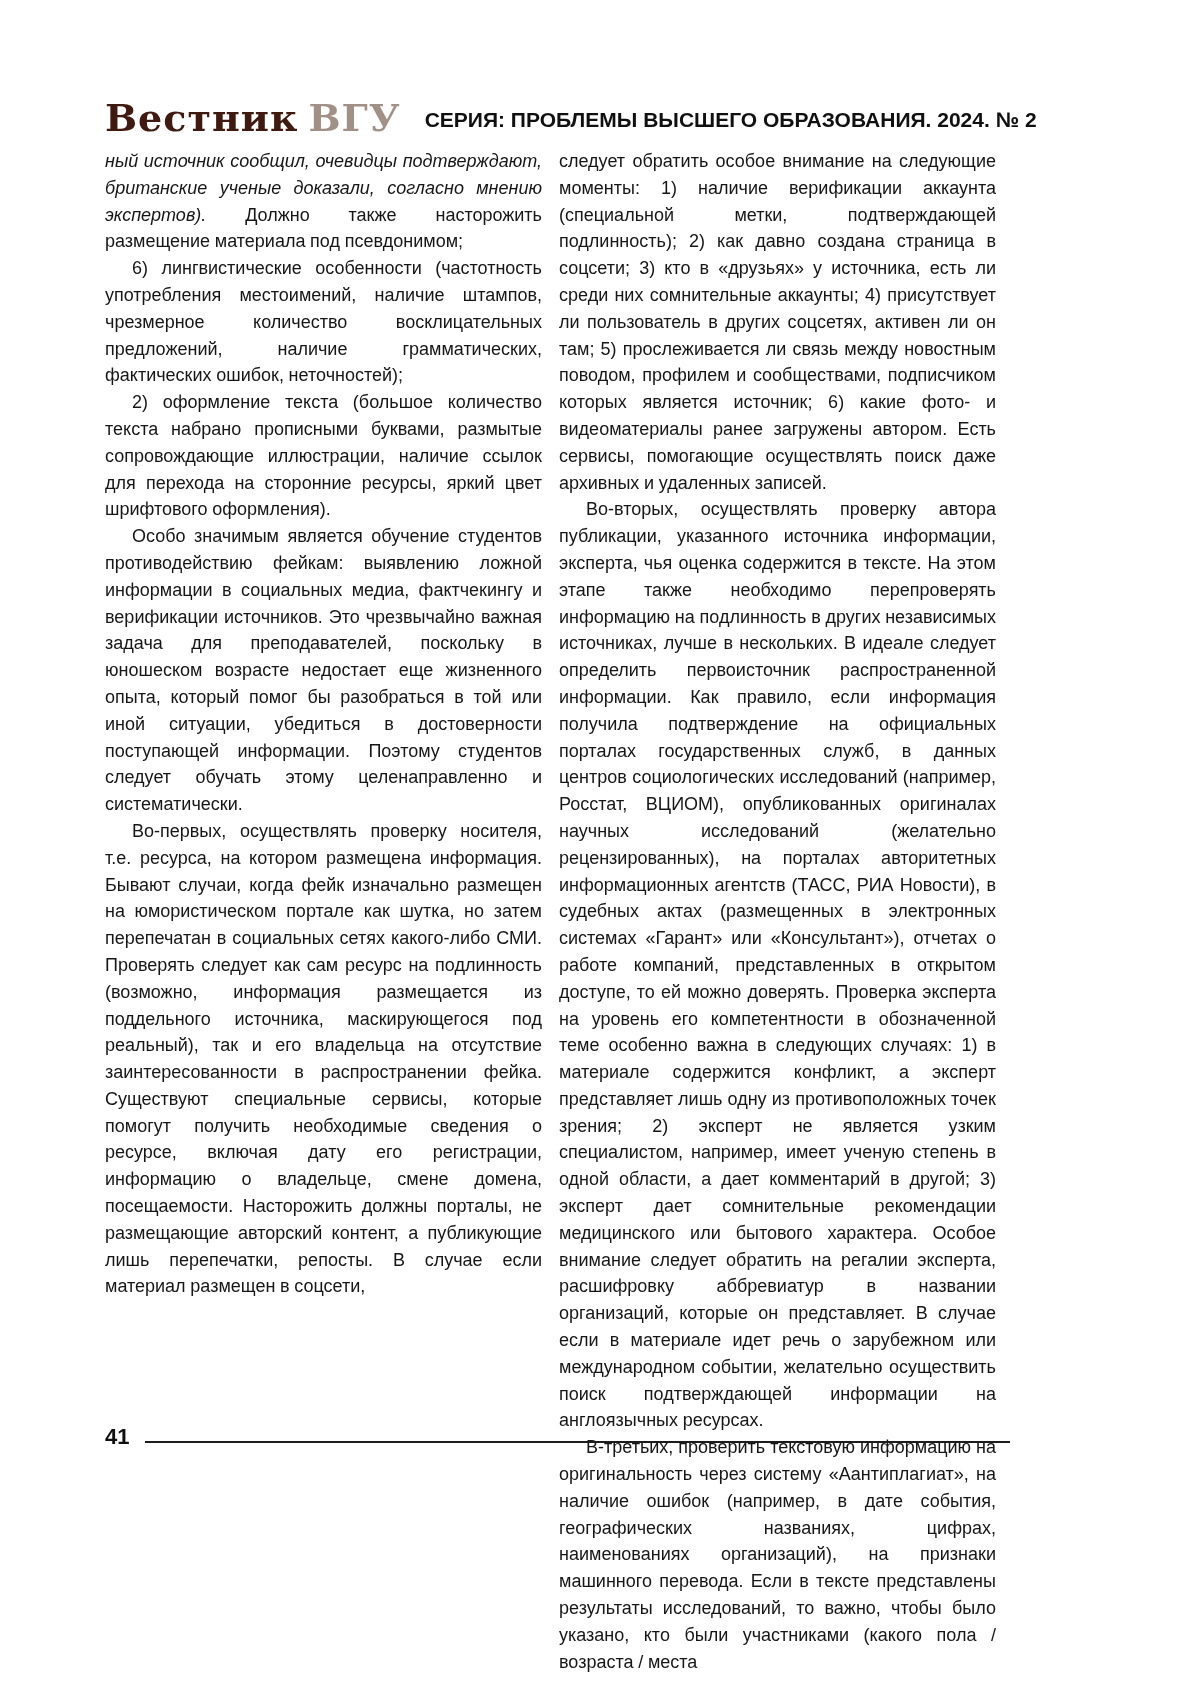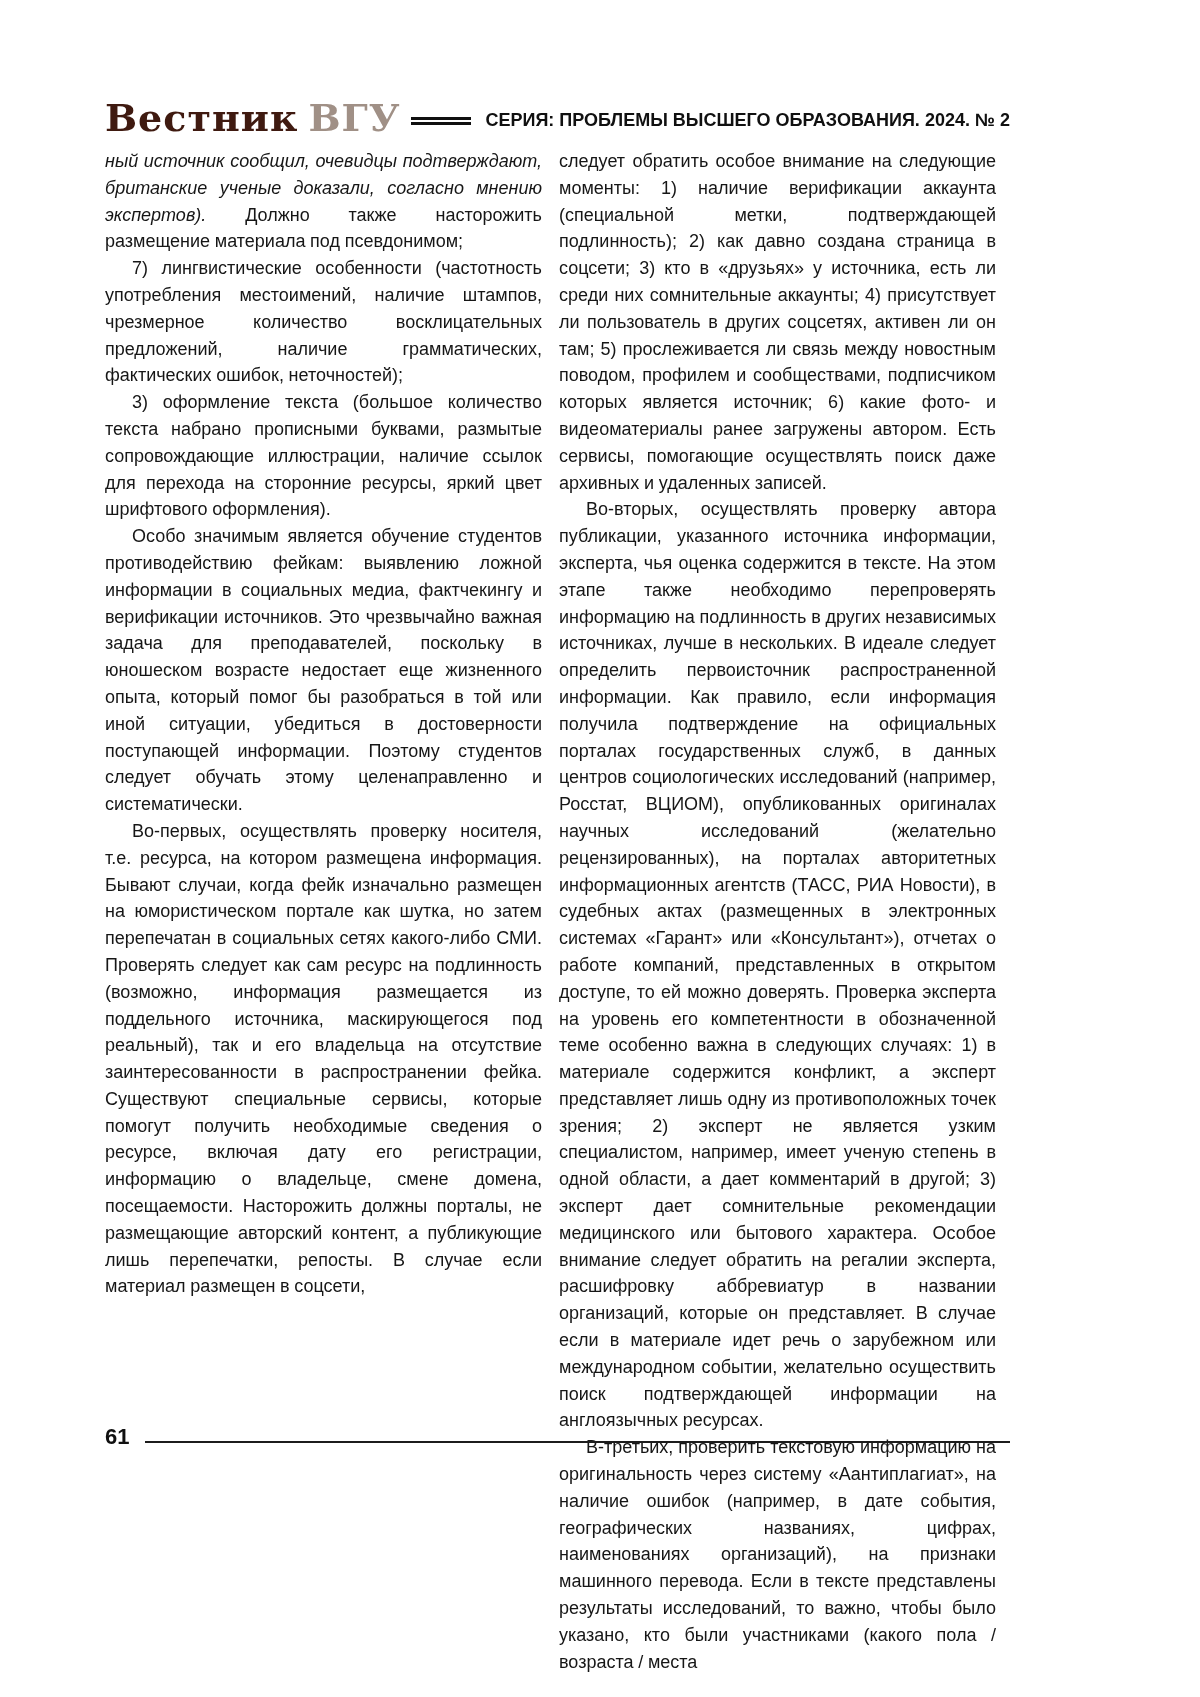--- a/index.html
+++ b/index.html
@@ -41,21 +41,21 @@
   .header-rule {
     flex: 1;
     height: 8px;
     margin: 6px 14px 0 10px;
     border-top: 3px solid #101010;
     border-bottom: 3px solid #101010;
     box-sizing: border-box;
   }
   .series {
     font-weight: bold;
-    font-size: 18px;
+    font-size: 21px;
     white-space: nowrap;
     margin-top: 4px;
     color: #101010;
   }
   
   .columns {
     display: flex;
     gap: 17px;
     margin-top: 4px;
   }
@@ -102,30 +102,30 @@
     <div class="logo">
       <span class="logo-vestnik">Вестник</span><span class="logo-vgu">ВГУ</span>
     </div>
     <div class="header-rule"></div>
     <div class="series">СЕРИЯ: ПРОБЛЕМЫ ВЫСШЕГО ОБРАЗОВАНИЯ. 2024. № 2</div>
   </header>
 
   <main class="columns">
     <div class="column" id="col-left">
         <p class="para"><span class="italic">ный источник сообщил, очевидцы подтверждают, британские ученые доказали, согласно мнению экспертов).</span><span> Должно также насторожить размещение материала под псевдонимом;</span></p>
-        <p class="para indent"><span>7) лингвистические особенности (частотность употребления местоимений, наличие штампов, чрезмерное количество восклицательных предложений, наличие грамматических, фактических ошибок, неточностей);</span></p>
-        <p class="para indent"><span>3) оформление текста (большое количество текста набрано прописными буквами, размытые сопровождающие иллюстрации, наличие ссылок для перехода на сторонние ресурсы, яркий цвет шрифтового оформления).</span></p>
+        <p class="para indent"><span>6) лингвистические особенности (частотность употребления местоимений, наличие штампов, чрезмерное количество восклицательных предложений, наличие грамматических, фактических ошибок, неточностей);</span></p>
+        <p class="para indent"><span>2) оформление текста (большое количество текста набрано прописными буквами, размытые сопровождающие иллюстрации, наличие ссылок для перехода на сторонние ресурсы, яркий цвет шрифтового оформления).</span></p>
         <p class="para indent"><span>Особо значимым является обучение студентов противодействию фейкам: выявлению ложной информации в социальных медиа, фактчекингу и верификации источников. Это чрезвычайно важная задача для преподавателей, поскольку в юношеском возрасте недостает еще жизненного опыта, который помог бы разобраться в той или иной ситуации, убедиться в достоверности поступающей информации. Поэтому студентов следует обучать этому целенаправленно и систематически.</span></p>
         <p class="para indent"><span>Во-первых, осуществлять проверку носителя, т.е. ресурса, на котором размещена информация. Бывают случаи, когда фейк изначально размещен на юмористическом портале как шутка, но затем перепечатан в социальных сетях какого-либо СМИ. Проверять следует как сам ресурс на подлинность (возможно, информация размещается из поддельного источника, маскирующегося под реальный), так и его владельца на отсутствие заинтересованности в распространении фейка. Существуют специальные сервисы, которые помогут получить необходимые сведения о ресурсе, включая дату его регистрации, информацию о владельце, смене домена, посещаемости. Насторожить должны порталы, не размещающие авторский контент, а публикующие лишь перепечатки, репосты. В случае если материал размещен в соцсети,</span></p>
       </div>
     <div class="column" id="col-right">
         <p class="para"><span>следует обратить особое внимание на следующие моменты: 1) наличие верификации аккаунта (специальной метки, подтверждающей подлинность); 2) как давно создана страница в соцсети; 3) кто в «друзьях» у источника, есть ли среди них сомнительные аккаунты; 4) присутствует ли пользователь в других соцсетях, активен ли он там; 5) прослеживается ли связь между новостным поводом, профилем и сообществами, подписчиком которых является источник; 6) какие фото- и видеоматериалы ранее загружены автором. Есть сервисы, помогающие осуществлять поиск даже архивных и удаленных записей.</span></p>
         <p class="para indent"><span>Во-вторых, осуществлять проверку автора публикации, указанного источника информации, эксперта, чья оценка содержится в тексте. На этом этапе также необходимо перепроверять информацию на подлинность в других независимых источниках, лучше в нескольких. В идеале следует определить первоисточник распространенной информации. Как правило, если информация получила подтверждение на официальных порталах государственных служб, в данных центров социологических исследований (например, Росстат, ВЦИОМ), опубликованных оригиналах научных исследований (желательно рецензированных), на порталах авторитетных информационных агентств (ТАСС, РИА Новости), в судебных актах (размещенных в электронных системах «Гарант» или «Консультант»), отчетах о работе компаний, представленных в открытом доступе, то ей можно доверять. Проверка эксперта на уровень его компетентности в обозначенной теме особенно важна в следующих случаях: 1) в материале содержится конфликт, а эксперт представляет лишь одну из противоположных точек зрения; 2) эксперт не является узким специалистом, например, имеет ученую степень в одной области, а дает комментарий в другой; 3) эксперт дает сомнительные рекомендации медицинского или бытового характера. Особое внимание следует обратить на регалии эксперта, расшифровку аббревиатур в названии организаций, которые он представляет. В случае если в материале идет речь о зарубежном или международном событии, желательно осуществить поиск подтверждающей информации на англоязычных ресурсах.</span></p>
         <p class="para indent"><span>В-третьих, проверить текстовую информацию на оригинальность через систему «Аантиплагиат», на наличие ошибок (например, в дате события, географических названиях, цифрах, наименованиях организаций), на признаки машинного перевода. Если в тексте представлены результаты исследований, то важно, чтобы было указано, кто были участниками (какого пола / возраста / места</span></p>
       </div>
   </main>
 
 </div>
 
 <footer class="page-footer">
-  <span class="page-num">61</span>
+  <span class="page-num">41</span>
   <div class="footer-rule"></div>
 </footer>
 
 </body></html>

